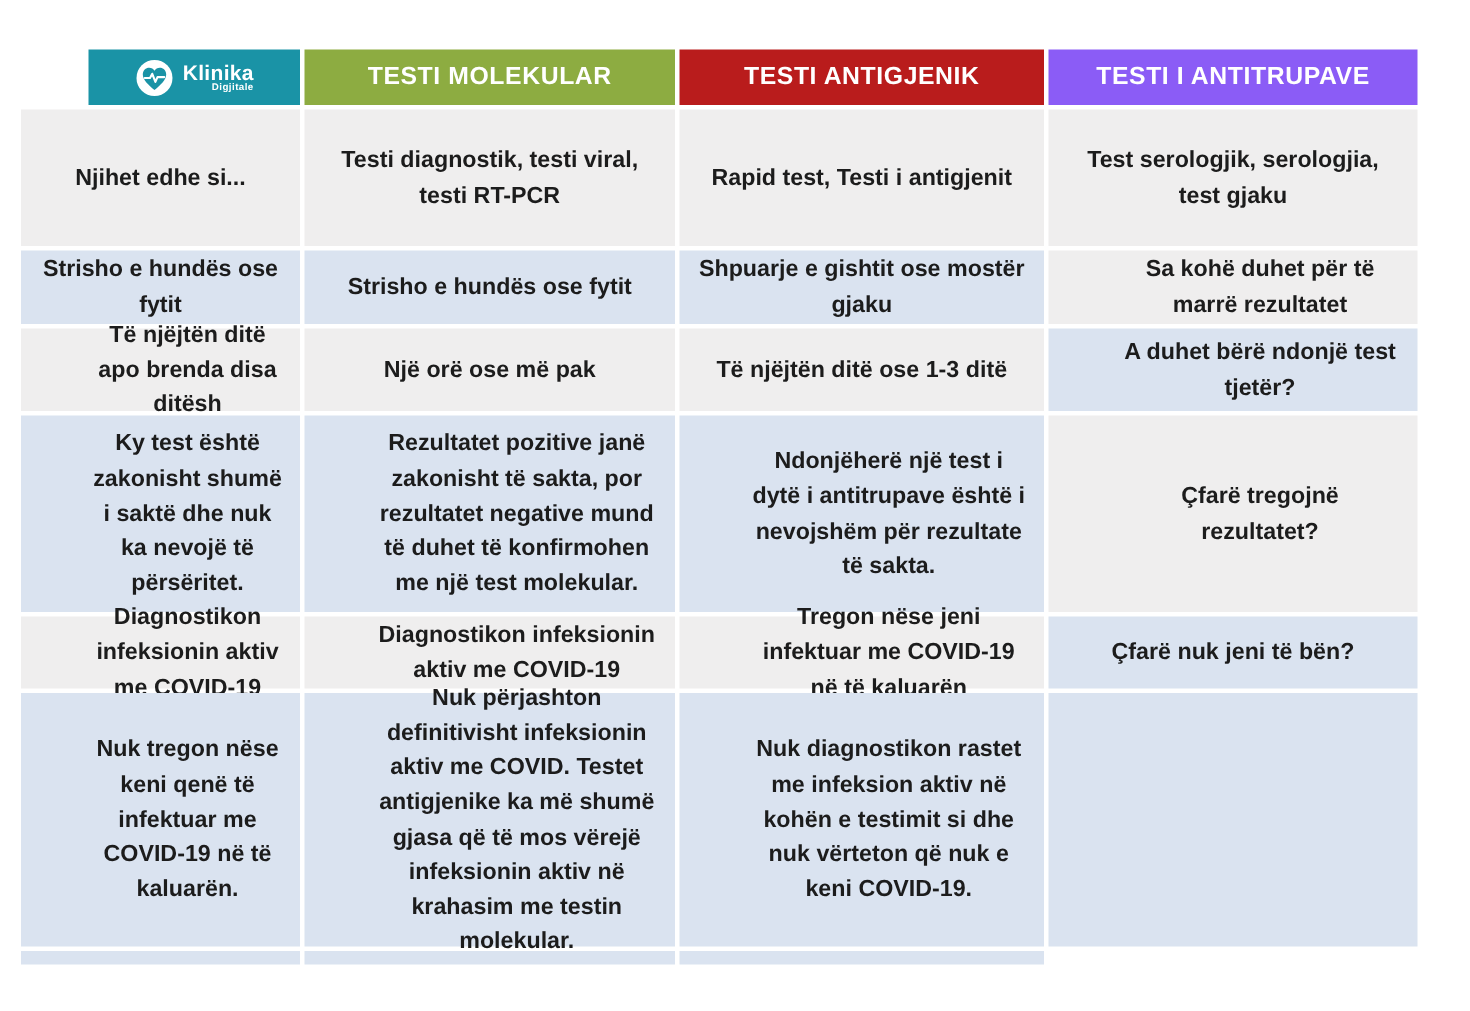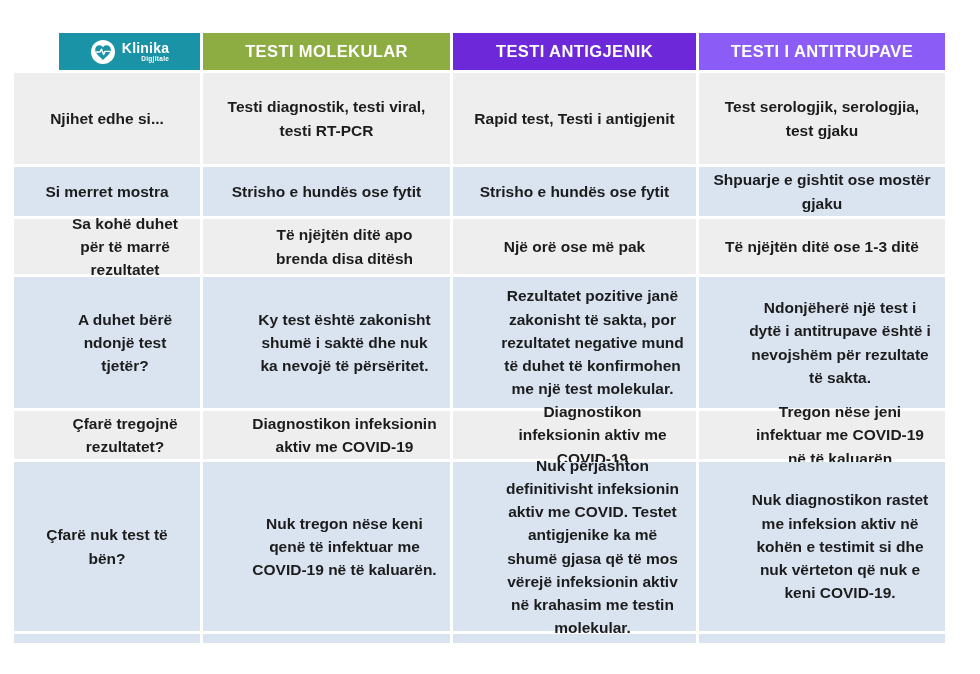--- a/index.html
+++ b/index.html
@@ -95,49 +95,48 @@
           <path d="M13 21 C9 17.5 5.2 14.4 5.2 10.6 C5.2 8 7.2 6.2 9.5 6.2 C11 6.2 12.3 7 13 8.2 C13.7 7 15 6.2 16.5 6.2 C18.8 6.2 20.8 8 20.8 10.6 C20.8 14.4 17 17.5 13 21 Z" fill="#1a93a6"></path>
           <polyline points="6.5,13 10,13 11.5,10.2 13.6,15.6 15,12.4 19.5,12.4" fill="none" stroke="#ffffff" stroke-width="1.4" stroke-linecap="round" stroke-linejoin="round"></polyline>
         </svg>
       </span>
       <span class="logo-text">
         <span class="logo-brand">Klinika</span>
         <span class="logo-sub">Digjitale</span>
       </span>
     </div>
     <div class="cell head" style="background-color: rgb(141, 172, 65);">TESTI MOLEKULAR</div>
-    <div class="cell head" style="background-color: #6d28d9;">TESTI ANTIGJENIK</div>
+    <div class="cell head" style="background-color: #b91c1c;">TESTI ANTIGJENIK</div>
     <div class="cell head" style="background-color: #8b5cf6;">TESTI I ANTITRUPAVE</div>
 
     <div class="cell bg-gray">Njihet edhe si...</div>
     <div class="cell bg-gray">Testi diagnostik, testi viral, testi RT-PCR</div>
     <div class="cell bg-gray">Rapid test, Testi i antigjenit</div>
     <div class="cell bg-gray">Test serologjik, serologjia, test gjaku</div>
 
-    <div class="cell bg-blue">Si merret mostra</div>
     <div class="cell bg-blue">Strisho e hundës ose fytit</div>
     <div class="cell bg-blue">Strisho e hundës ose fytit</div>
     <div class="cell bg-blue">Shpuarje e gishtit ose mostër gjaku</div>
 
     <div class="cell bg-gray al">Sa kohë duhet për të marrë rezultatet</div>
     <div class="cell bg-gray al">Të njëjtën ditë apo brenda disa ditësh</div>
     <div class="cell bg-gray">Një orë ose më pak</div>
     <div class="cell bg-gray">Të njëjtën ditë ose 1-3 ditë</div>
 
     <div class="cell bg-blue al">A duhet bërë ndonjë test tjetër?</div>
     <div class="cell bg-blue al">Ky test është zakonisht shumë i saktë dhe nuk ka nevojë të përsëritet.</div>
     <div class="cell bg-blue al">Rezultatet pozitive janë zakonisht të sakta, por rezultatet negative mund të duhet të konfirmohen me një test molekular.</div>
     <div class="cell bg-blue al">Ndonjëherë një test i dytë i antitrupave është i nevojshëm për rezultate të sakta.</div>
 
     <div class="cell bg-gray al">Çfarë tregojnë rezultatet?</div>
     <div class="cell bg-gray al">Diagnostikon infeksionin aktiv me COVID-19</div>
     <div class="cell bg-gray al">Diagnostikon infeksionin aktiv me COVID-19</div>
     <div class="cell bg-gray al">Tregon nëse jeni infektuar me COVID-19 në të kaluarën</div>
 
-    <div class="cell bg-blue">Çfarë nuk test të bën?</div>
+    <div class="cell bg-blue">Çfarë nuk jeni të bën?</div>
     <div class="cell bg-blue al">Nuk tregon nëse keni qenë të infektuar me COVID-19 në të kaluarën.</div>
     <div class="cell bg-blue al">Nuk përjashton definitivisht infeksionin aktiv me COVID. Testet antigjenike ka më shumë gjasa që të mos vërejë infeksionin aktiv në krahasim me testin molekular.</div>
     <div class="cell bg-blue al">Nuk diagnostikon rastet me infeksion aktiv në kohën e testimit si dhe nuk vërteton që nuk e keni COVID-19.</div>
 
     <div class="cell bg-blue thin"></div>
     <div class="cell bg-blue thin"></div>
     <div class="cell bg-blue thin"></div>
     <div class="cell bg-blue thin"></div>
 
   </div>

